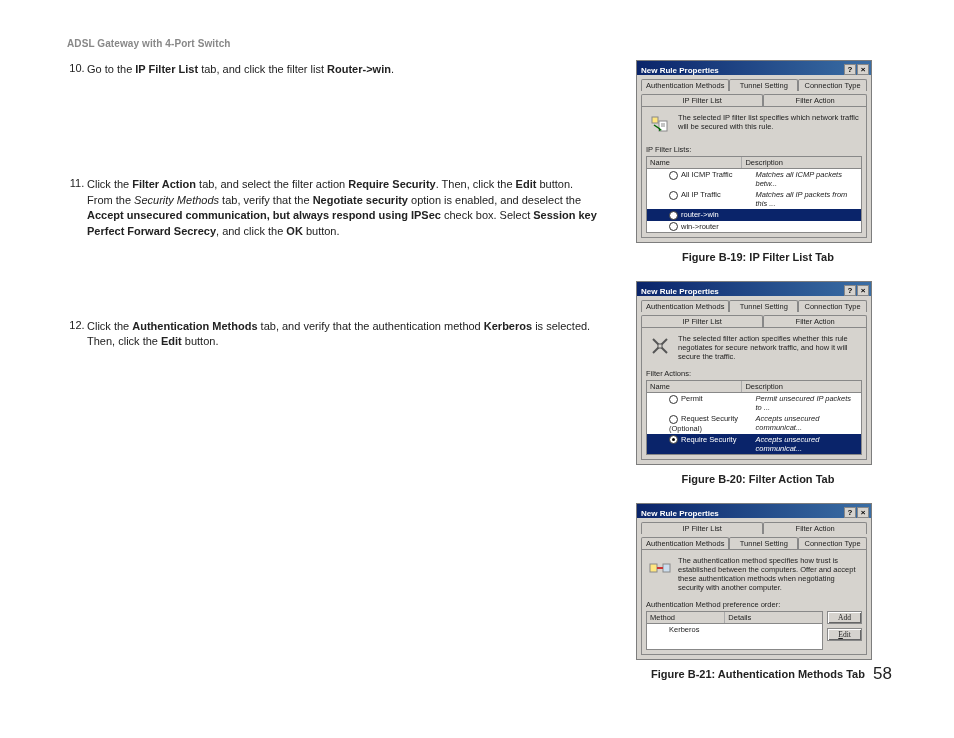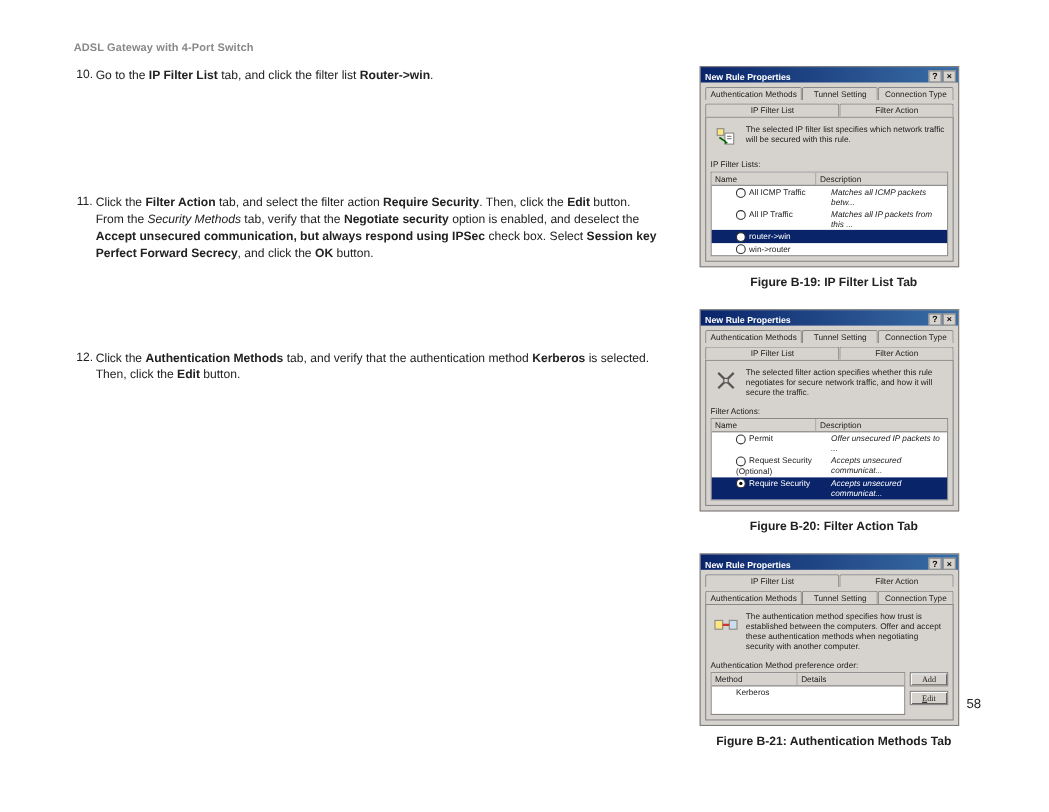--- a/index.html
+++ b/index.html
@@ -60,22 +60,22 @@
   .fig-caption {
     text-align: center;
     font-weight: bold;
     font-size: 11px;
     margin-top: 8px;
     margin-bottom: 14px;
   }
   .pagenum {
     position: absolute;
     right: 62px;
-    top: 633px;
-    font-size: 12px;
+    top: 664px;
+    font-size: 17px;
     padding-left: 11px;
   }
 
   
   .dialog {
     border: 1px solid #7d7d7d;
     background: #d6d3ce;
     font-size: 8px;
     width: 234px;
   }
@@ -298,21 +298,21 @@
             <div class="desc-text">The selected filter action specifies whether this rule negotiates for secure network traffic, and how it will secure the traffic.</div>
           </div>
           <div class="section-label">Filter Actions:</div>
           <div class="listbox">
             <div class="lb-header">
               <div class="lb-col c1">Name</div>
               <div class="lb-col c2">Description</div>
             </div>
             <div class="lb-row">
                 <div class="cell c1"><span class="radio"></span><span>Permit</span></div>
-                <div class="cell c2">Offer unsecured IP packets to ...</div>
+                <div class="cell c2">Permit unsecured IP packets to ...</div>
               </div>
             <div class="lb-row">
                 <div class="cell c1"><span class="radio"></span><span>Request Security (Optional)</span></div>
                 <div class="cell c2">Accepts unsecured communicat...</div>
               </div>
             <div class="lb-row selected">
                 <div class="cell c1"><span class="radio filled"></span><span>Require Security</span></div>
                 <div class="cell c2">Accepts unsecured communicat...</div>
               </div>
           </div>

